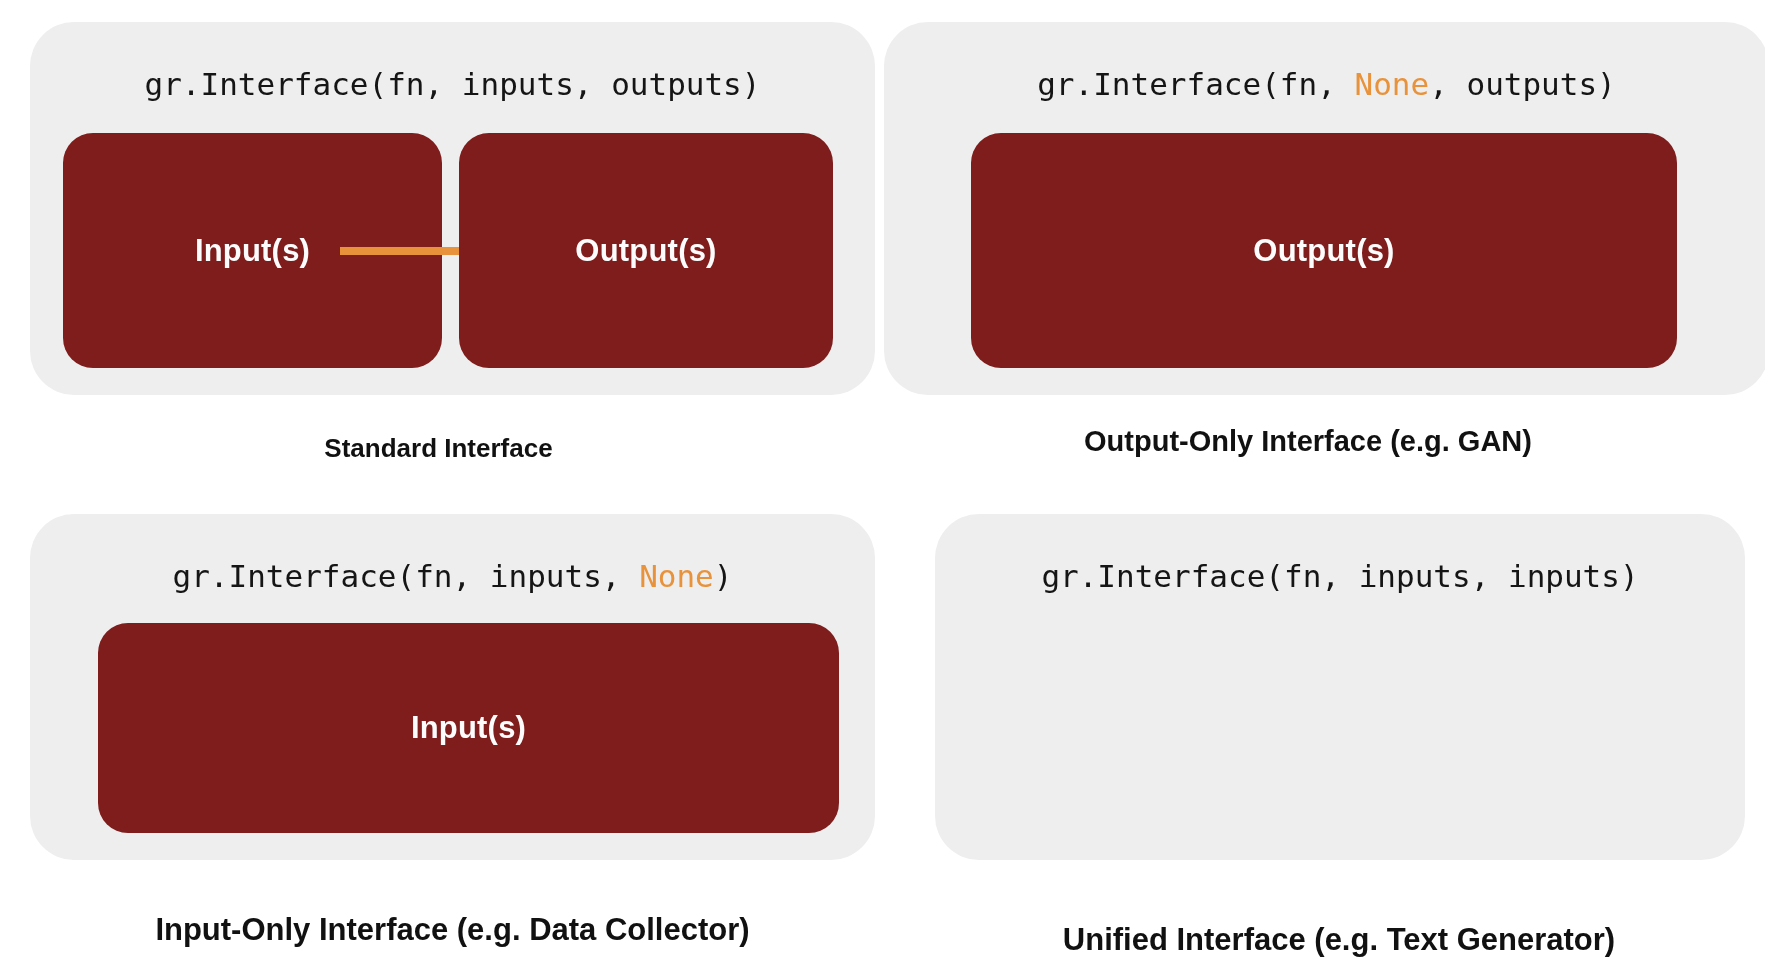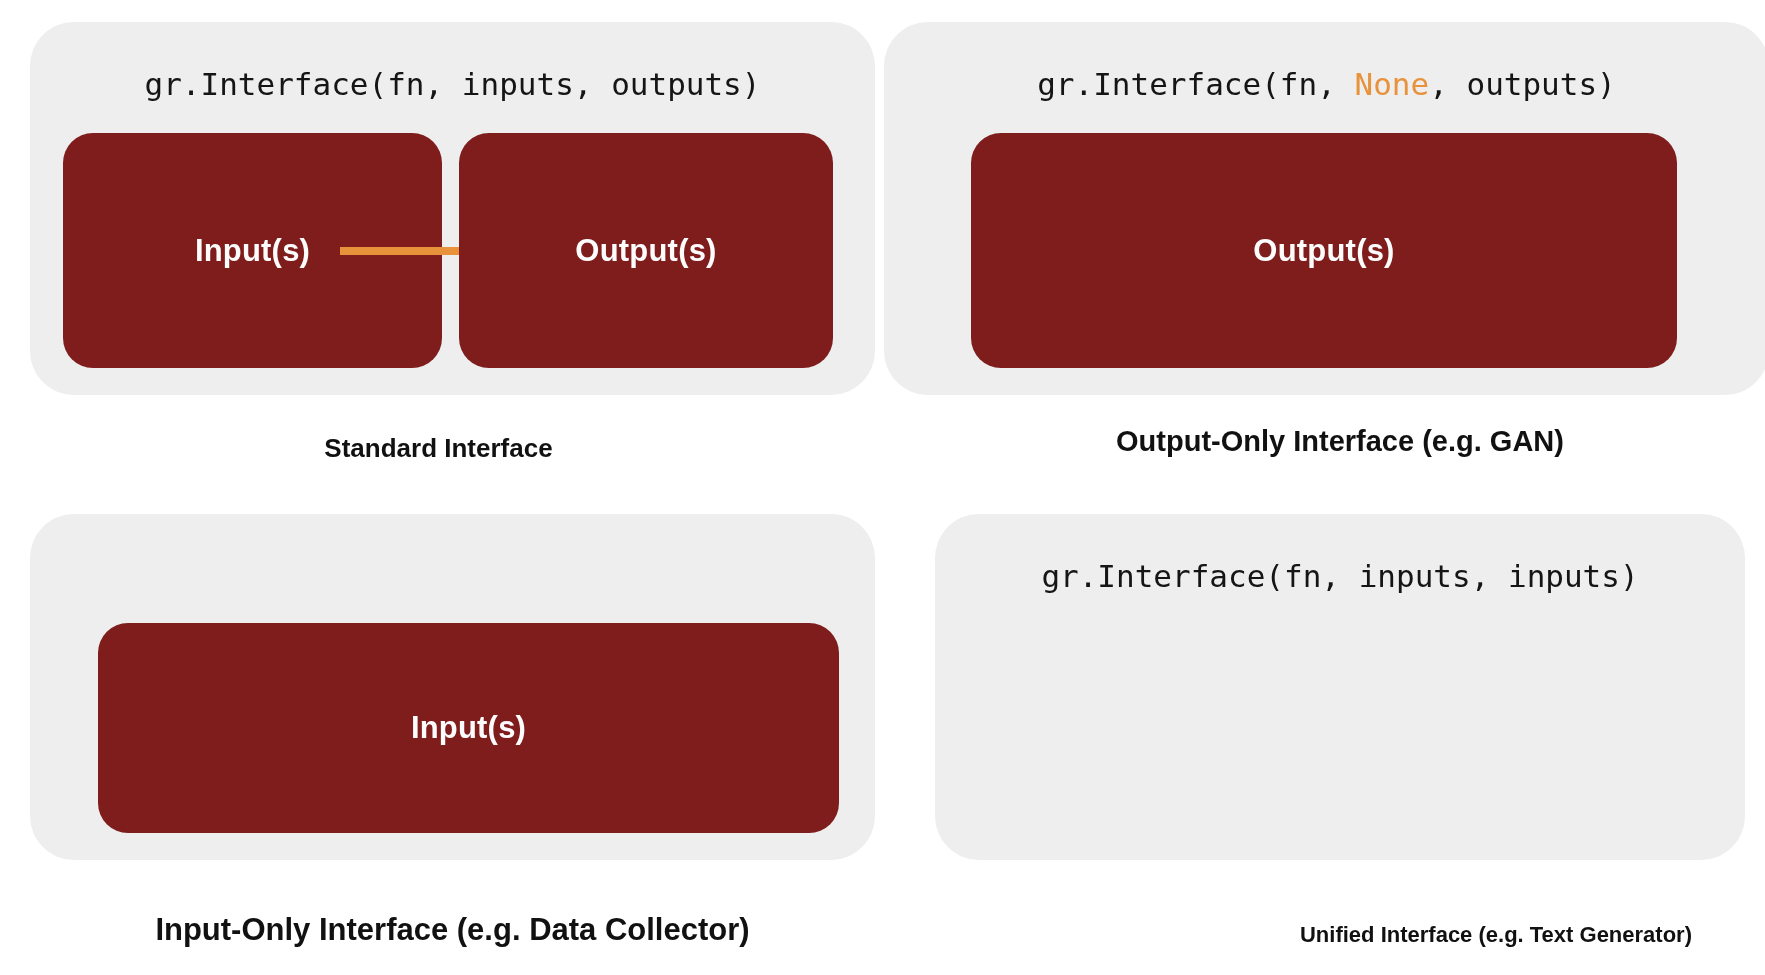--- a/index.html
+++ b/index.html
@@ -32,23 +32,23 @@
   #card-outputonly .box-a{left:87px;top:111px;width:706px;height:235px;}
   #card-inputonly  .box-a{left:68px;top:109px;width:741px;height:210px;}
   #card-unified    .box-a{left:87px;top:109px;width:706px;height:210px;}
 
   .arrow{position:absolute;left:308px;top:206px;width:200px;height:45px;}
 
   .caption{
     position:absolute;text-align:center;font-weight:bold;color:#111111;
   }
   #caption-standard  {left:16px;  top:425px;width:845px;font-size:26px;margin-top:8px;}
-  #caption-outputonly{left:935px; top:425px;width:810px;font-size:29px;}
+  #caption-outputonly{left:903px; top:425px;width:810px;font-size:29px;}
   #caption-inputonly {left:30px;  top:912px;width:845px;font-size:31px;}
-  #caption-unified   {left:882px; top:922px;width:810px;font-size:22px;text-align:right;}
+  #caption-unified   {left:934px; top:922px;width:810px;font-size:31px;}
 
   .refresh-svg{width:31px;height:31px;flex:0 0 auto;margin-top:2px;}
 </style>
 </head>
 <body>
 
 <div class="stage">
 
   <div class="card" id="card-standard">
     <div class="code"><span>gr.Interface(fn, inputs, outputs)</span><span class="hl"></span><span></span></div>
@@ -67,20 +67,21 @@
 
   <div class="card" id="card-outputonly">
     <div class="code"><span>gr.Interface(fn, </span><span class="hl">None</span><span>, outputs)</span></div>
     <div class="box box-a">
       <span>Output(s)</span>
     </div>
   </div>
   <div class="caption" id="caption-outputonly">Output-Only Interface (e.g. GAN)</div>
 
   <div class="card" id="card-inputonly">
+    <div class="code"><span>gr.Interface(fn, inputs, </span><span class="hl">None</span><span>)</span></div>
     <div class="box box-a">
       <span>Input(s)</span>
     </div>
   </div>
   <div class="caption" id="caption-inputonly">Input-Only Interface (e.g. Data Collector)</div>
 
   <div class="card" id="card-unified">
     <div class="code"><span>gr.Interface(fn, inputs, inputs)</span><span class="hl"></span><span></span></div>
   </div>
   <div class="caption" id="caption-unified">Unified Interface (e.g. Text Generator)</div>

